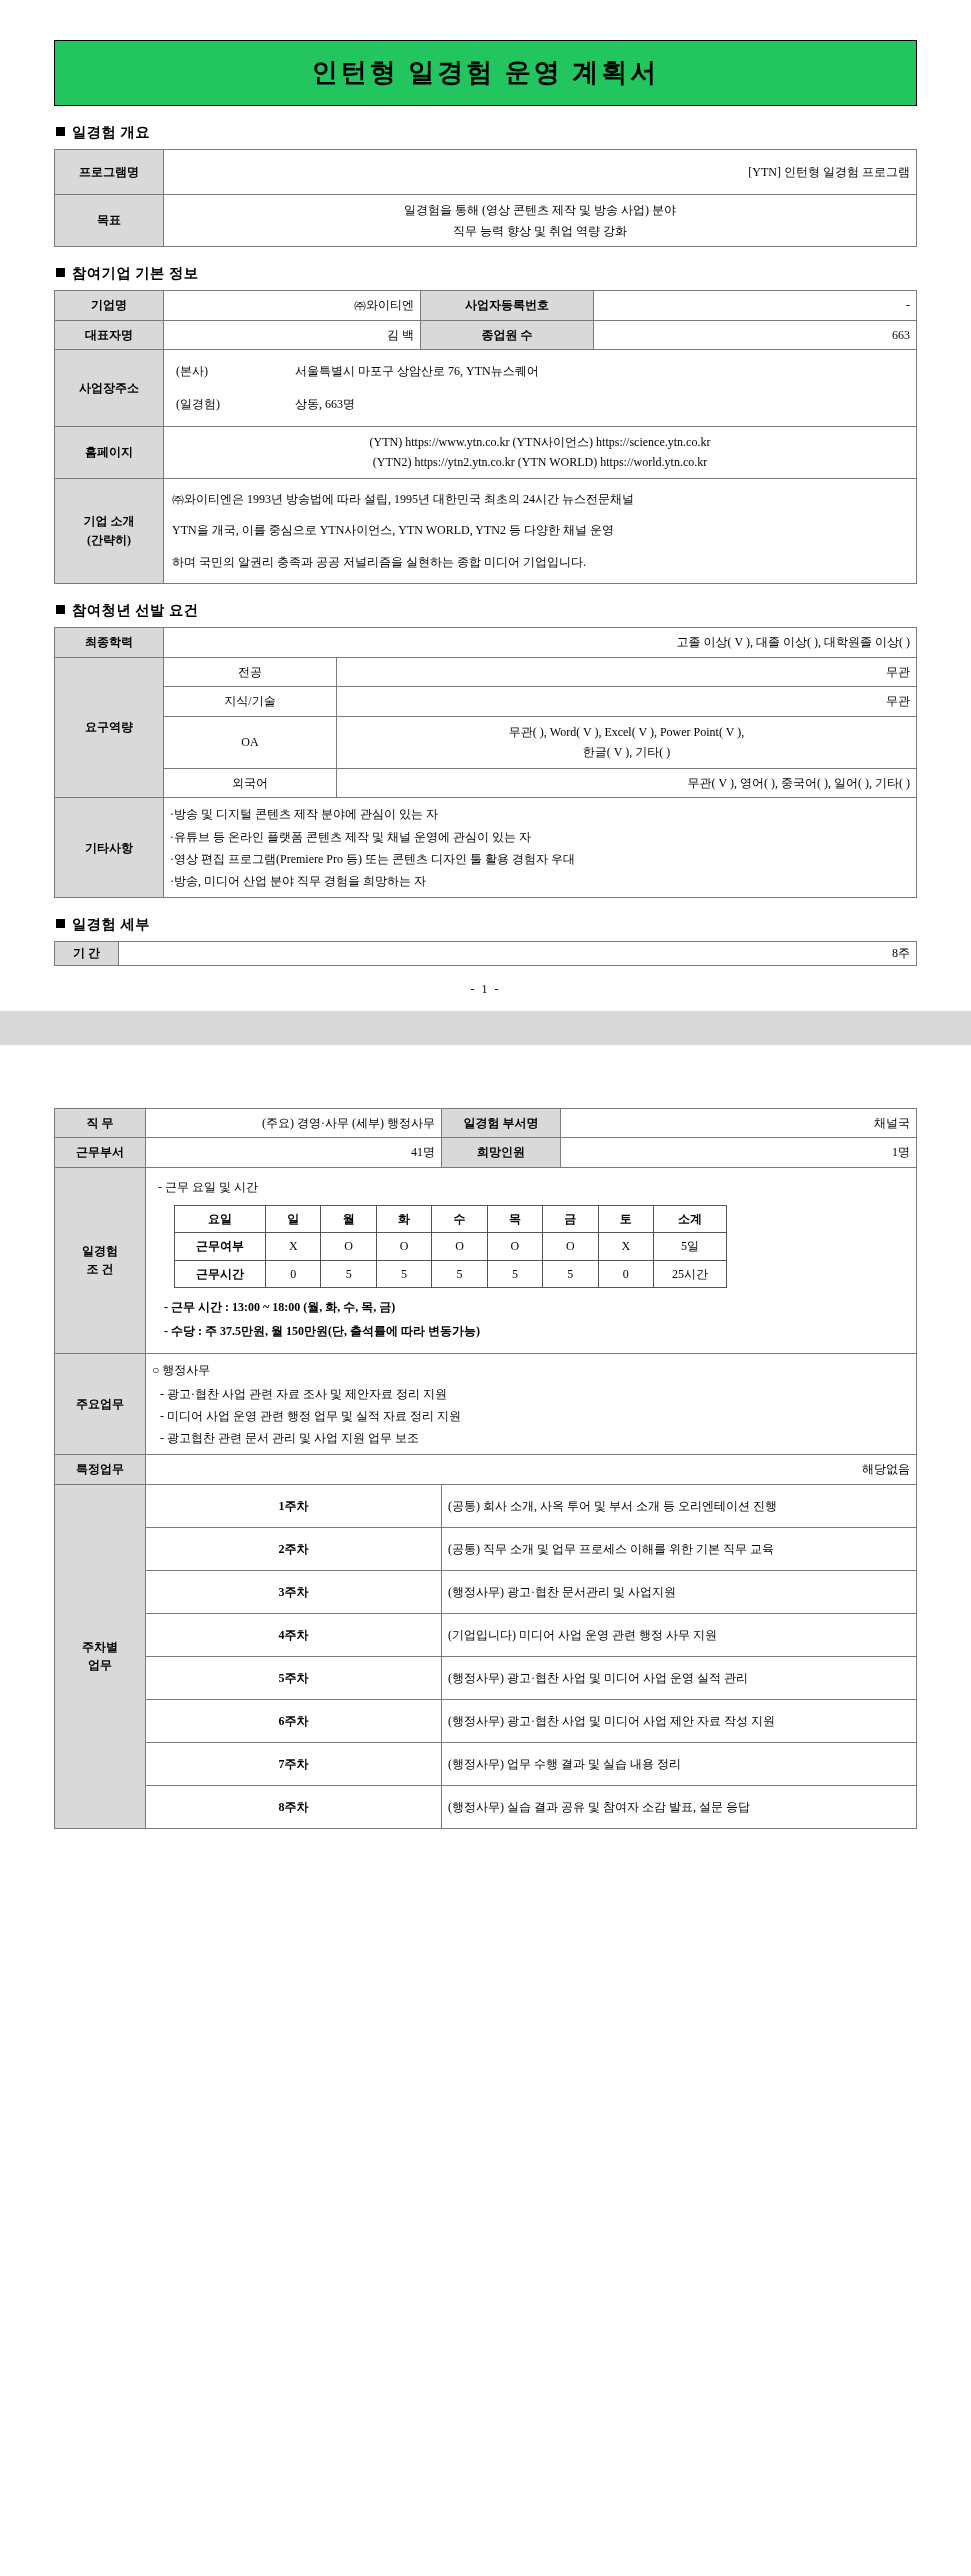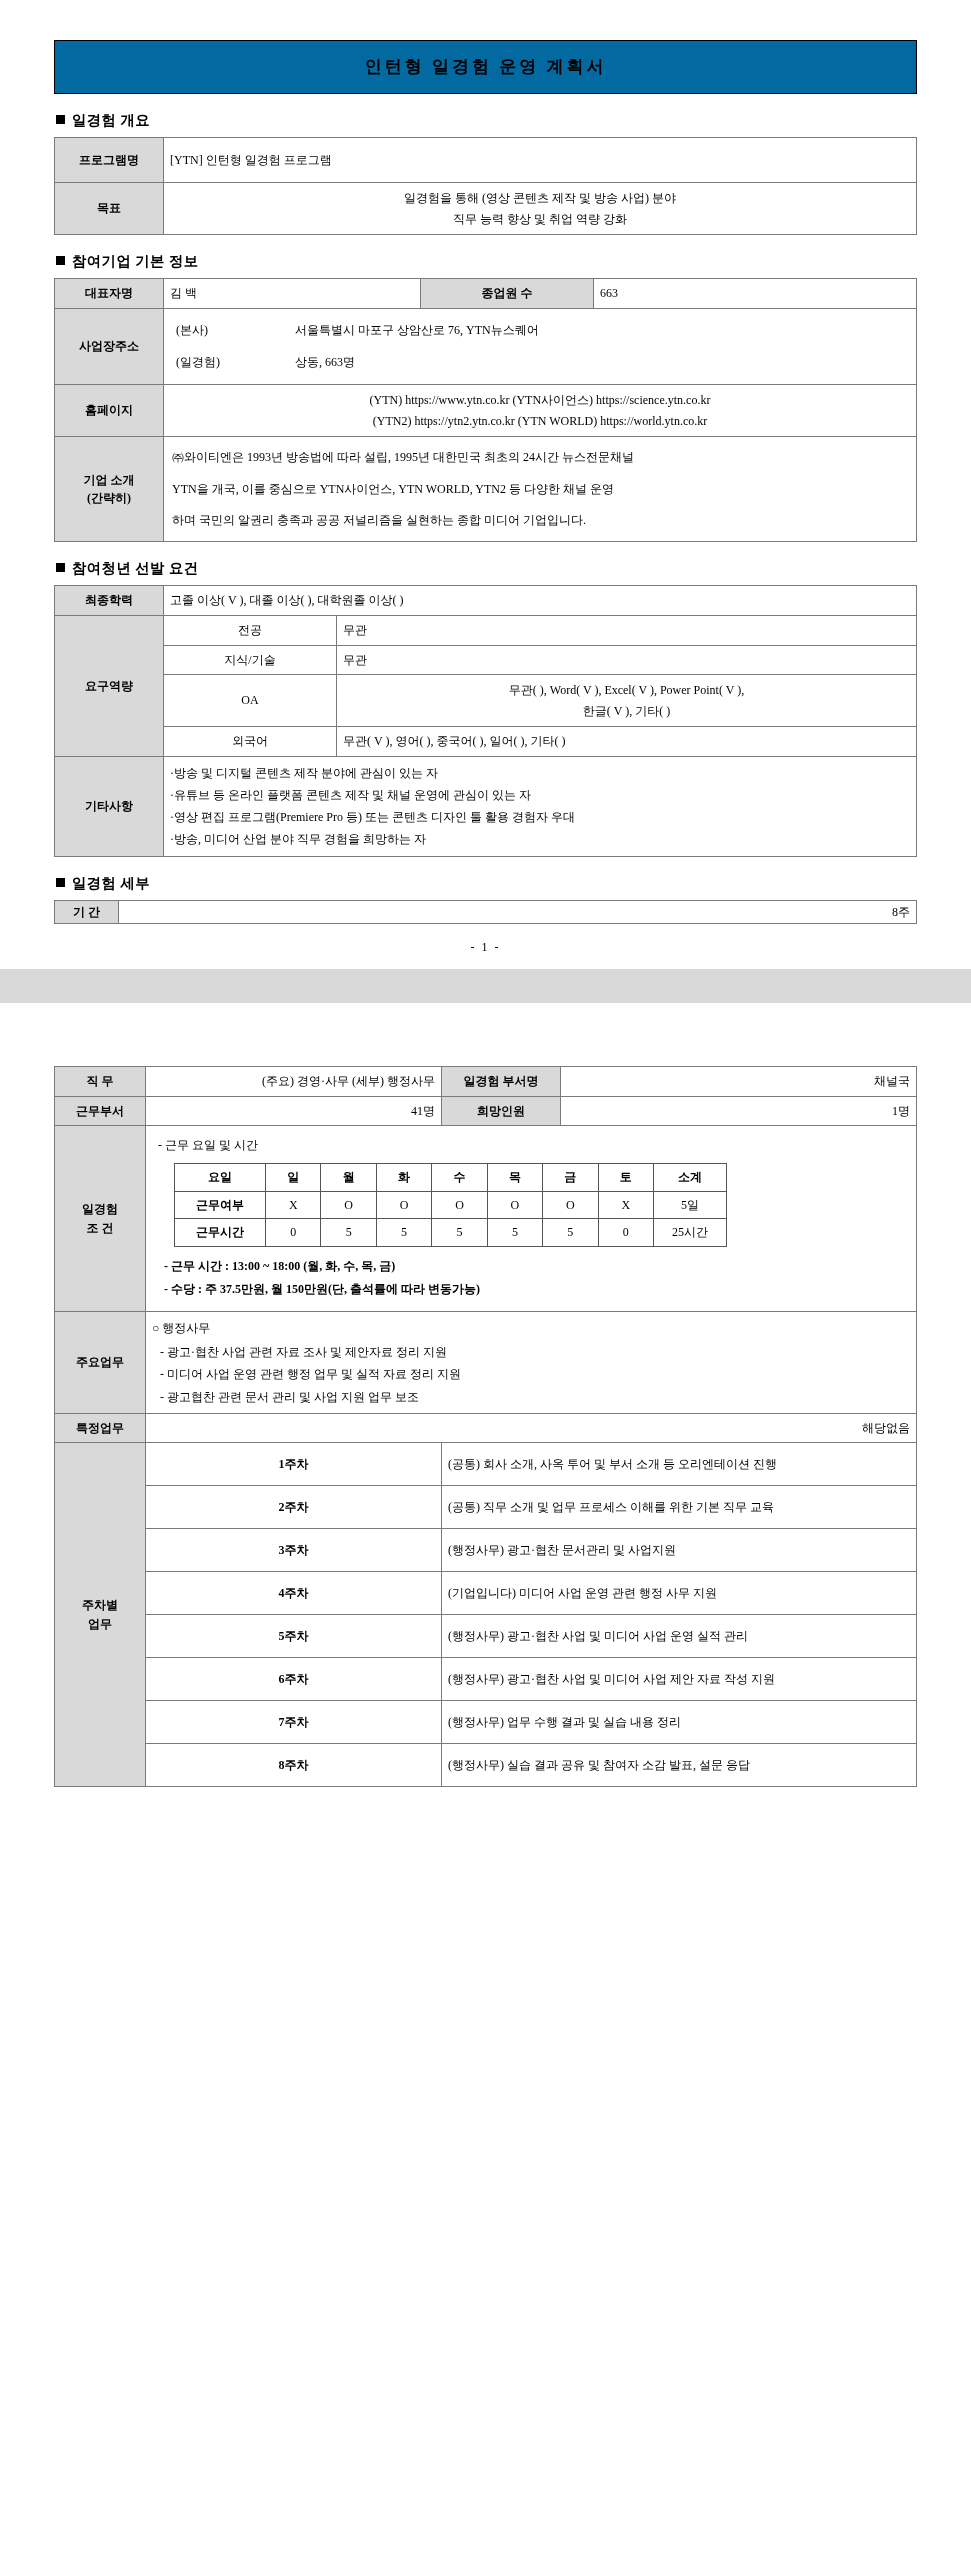--- a/index.html
+++ b/index.html
@@ -12,23 +12,23 @@
     -webkit-font-smoothing: none;
   }
   .page { width:971px; background:#fff; padding: 0 54px; }
   .page1 { padding-top: 40px; padding-bottom: 14px; }
   .gap-band { height: 34px; background:#d9d9d9; width:971px; margin:0; }
   .page2 { padding-top: 63px; padding-bottom: 79px; }
 
   
   .doc-title {
     border: 1px solid #000;
-    background: #0369a1;
+    background: #22c55e;
     text-align: center;
-    font-size: 17px;
+    font-size: 26px;
     font-weight: bold;
     letter-spacing: 3px;
     padding: 14px 0 15px;
     margin-bottom: 16px;
   }
 
   
   .sect {
     font-size: 14.3px;
     font-weight: bold;
@@ -56,21 +56,21 @@
     vertical-align: middle;
     line-height: 1.55;
     word-break: keep-all;
   }
   table.t { border: 1.6px solid #000; }
   .hd {
     background: #d9d9d9;
     font-weight: bold;
     text-align: center;
   }
-  .ctr { text-align:left; }
+  .ctr { text-align:right; }
   .lft { text-align:right; }
   .sub { text-align:center; }
   .tall { height: 45px; }
 
   .multi { text-align:center; }
   .multi div { padding: 1px 0; }
 
   .addr-row td { padding: 0; }
   .addr-line { display:flex; align-items:center; padding: 7px 6px; }
   .addr-label { width: 119px; flex: 0 0 119px; }
@@ -145,20 +145,26 @@
   </div>
 
   <table class="t">
     <colgroup>
         <col style="width:109px">
         <col style="width:257px">
         <col style="width:173px">
         <col>
       </colgroup>
     <tbody>
+      <tr>
+        <td class="hd">기업명</td>
+        <td class="ctr">㈜와이티엔</td>
+        <td class="hd">사업자등록번호</td>
+        <td class="ctr">-</td>
+      </tr>
       <tr>
         <td class="hd">대표자명</td>
         <td class="ctr">김    백</td>
         <td class="hd">종업원 수</td>
         <td class="ctr">663</td>
       </tr>
       <tr class="addr-row">
         <td class="hd">사업장주소</td>
         <td colspan="3">
           <div class="addr-line">

